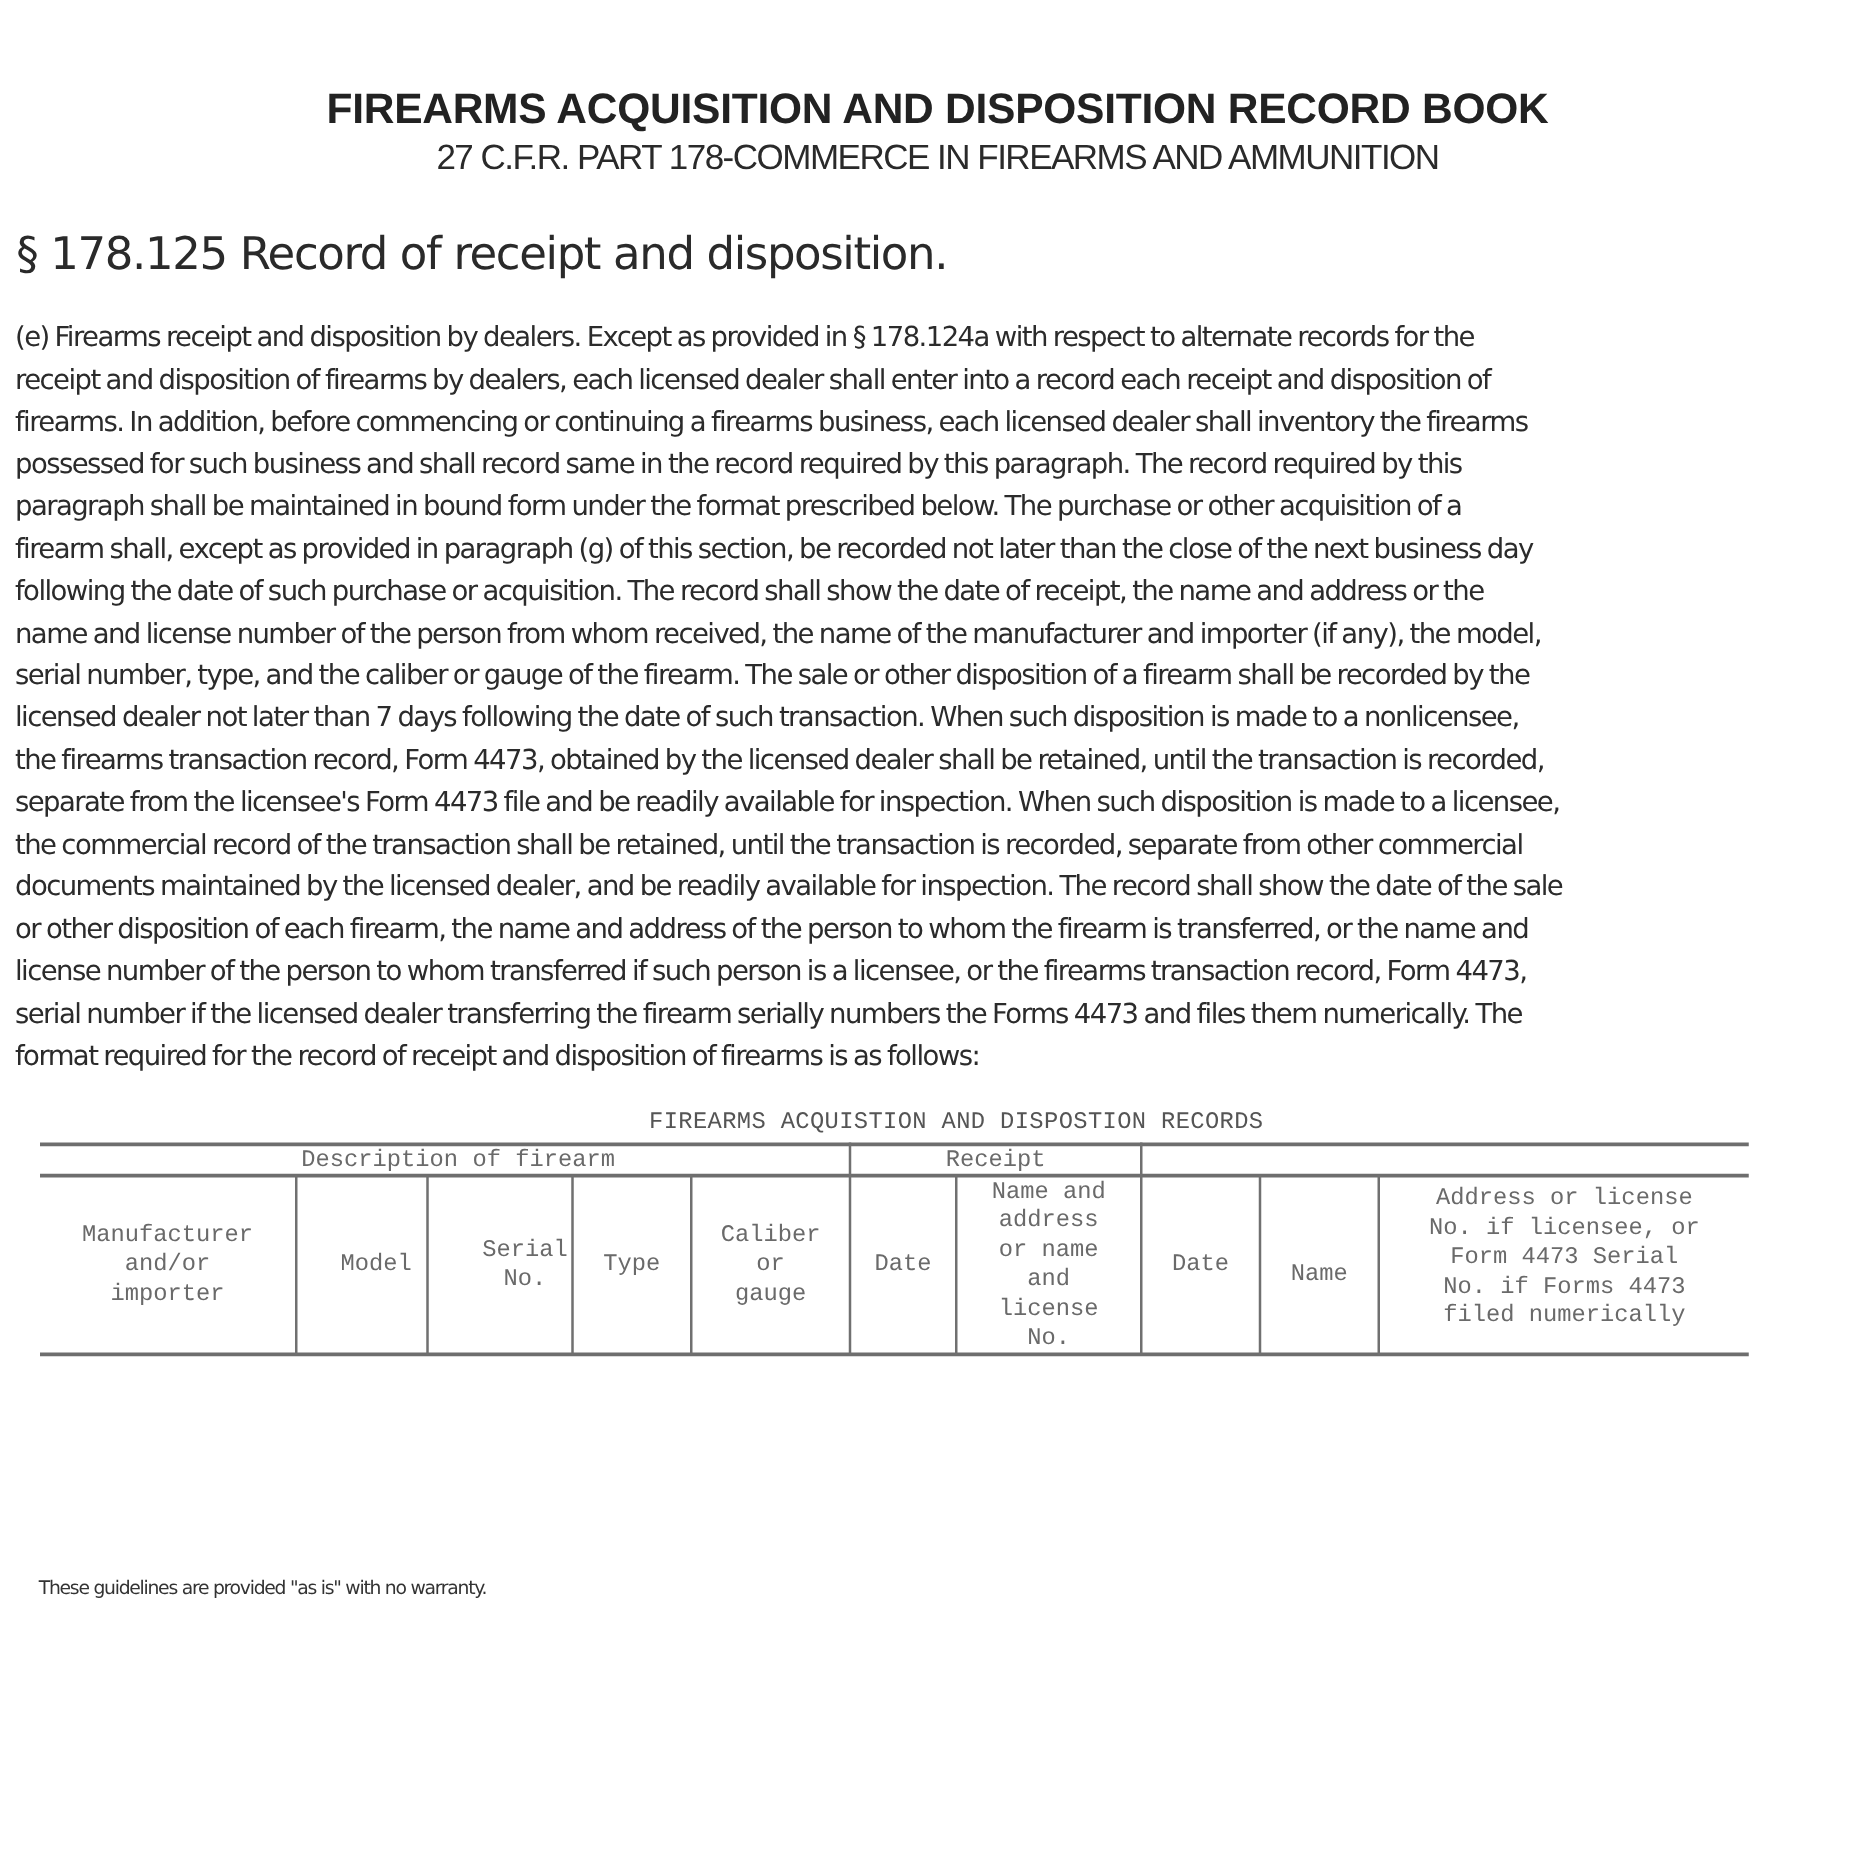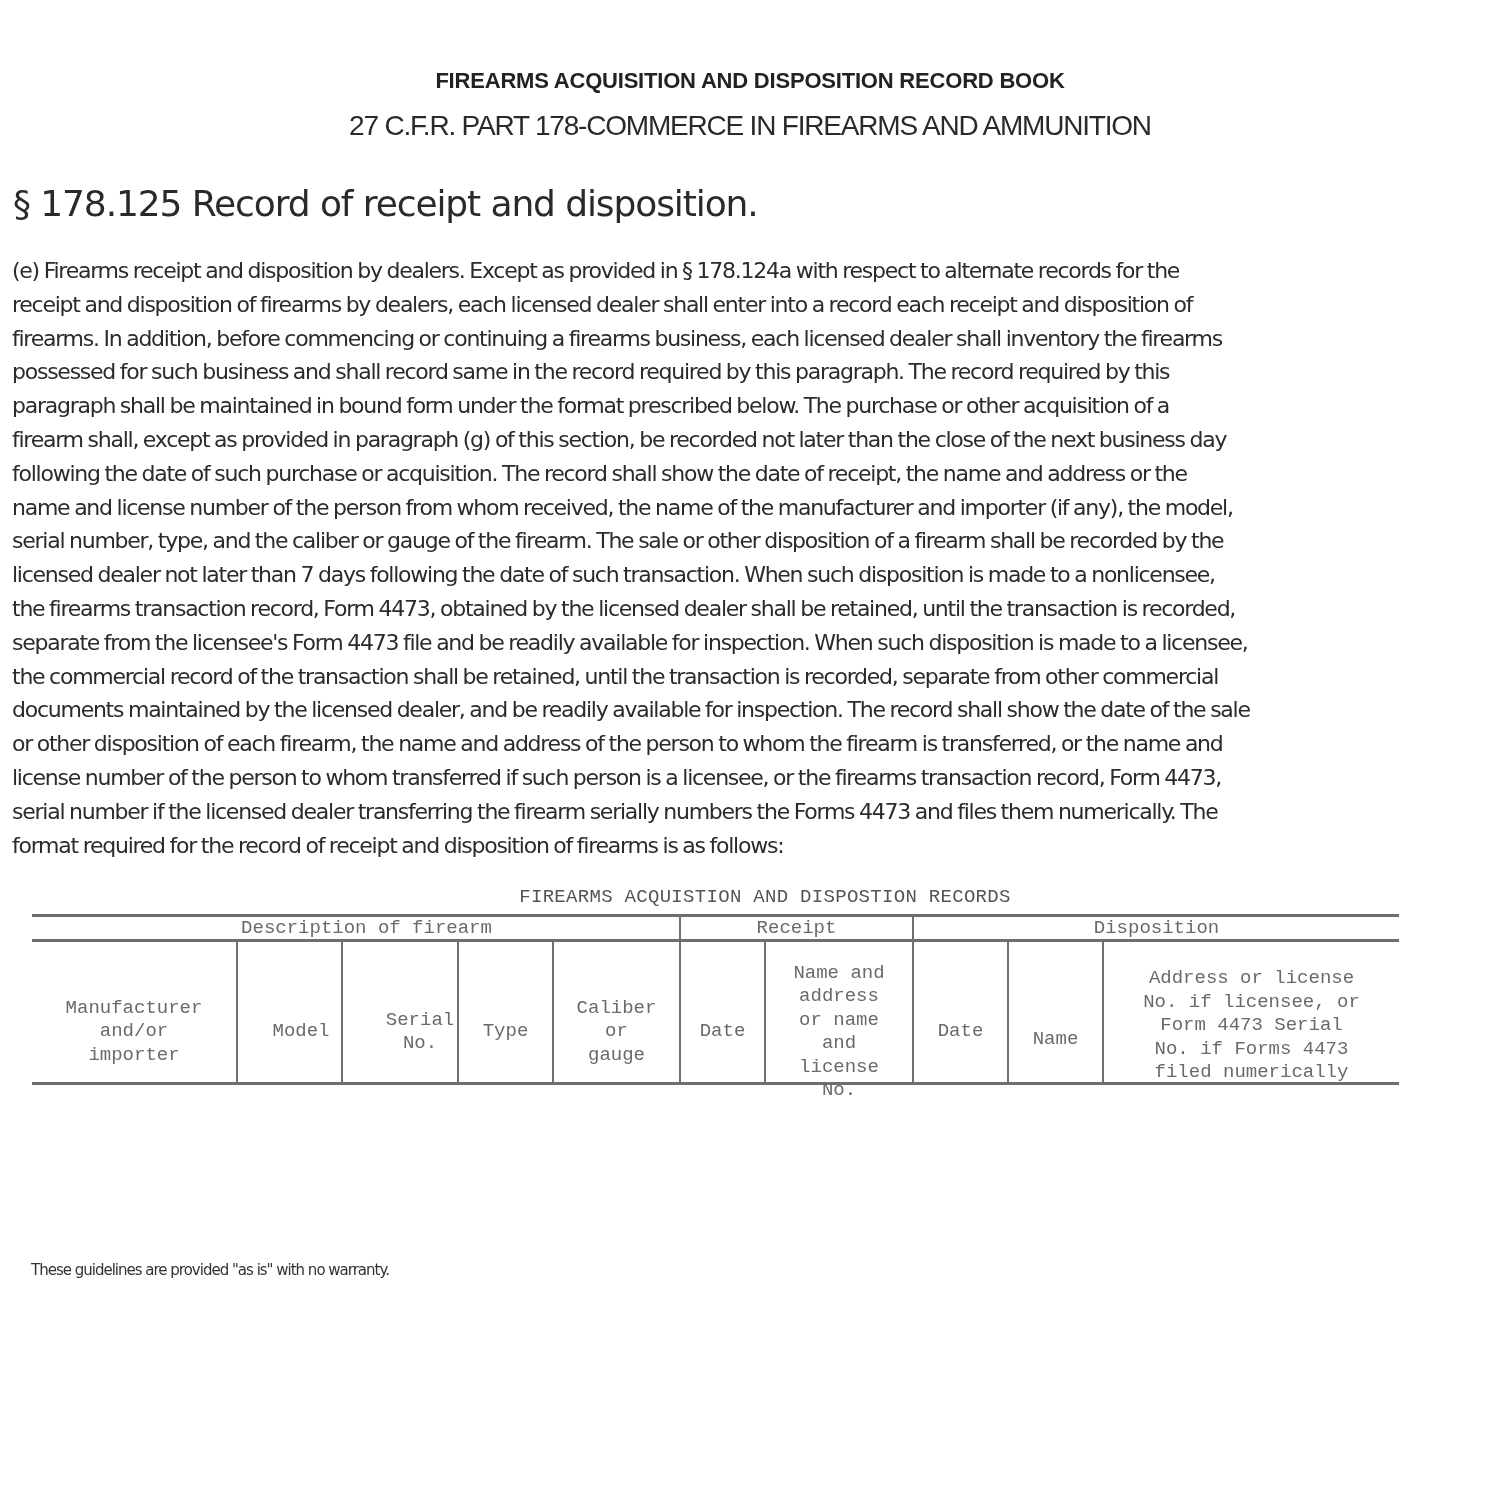--- a/index.html
+++ b/index.html
@@ -16,21 +16,21 @@
       font-family: "Liberation Sans", sans-serif;
     }
     .title {
       position: absolute;
       top: 68px;
       left: 0;
       width: 1500px;
       text-align: center;
       font-family: "Liberation Sans", sans-serif;
       font-weight: bold;
-      font-size: 22px;
+      font-size: 34px;
       letter-spacing: -0.2px;
       color: #222;
     }
     .subtitle {
       position: absolute;
       top: 110px;
       left: 0;
       width: 1500px;
       text-align: center;
       font-family: "Liberation Sans", sans-serif;
@@ -105,21 +105,20 @@
     }
     .group-label {
       top: 2px;
       height: 24px;
       line-height: 24px;
     }
     .cell-label {
       display: flex;
       align-items: center;
       justify-content: center;
-      margin-top: 20px;
     }
     .disclaimer {
       position: absolute;
       top: 1261px;
       left: 31px;
       font-family: "DejaVu Sans", sans-serif;
       font-size: 15px;
       letter-spacing: -1px;
       color: #333;
       white-space: nowrap;
@@ -170,21 +169,20 @@
     <div class="vline" style="left:204px; top:26px; height:144px;"></div>
     <div class="vline" style="left:309px; top:26px; height:144px;"></div>
     <div class="vline" style="left:425px; top:26px; height:144px;"></div>
     <div class="vline" style="left:520px; top:26px; height:144px;"></div>
     <div class="vline" style="left:732px; top:26px; height:144px;"></div>
     <div class="vline" style="left:975px; top:26px; height:144px;"></div>
     <div class="vline" style="left:1070px; top:26px; height:144px;"></div>
 
     <div class="group-label" style="left:11px; width:647px;">Description of firearm</div>
     <div class="group-label" style="left:649px; width:231px;">Receipt</div>
-    <div class="group-label" style="left:882px; width:485px;">Disposition</div>
 
     <div class="cell-label" style="left:0; top:28px; width:204px; height:140px;">Manufacturer
 and/or
 importer</div>
     <div class="cell-label" style="left:206px; top:28px; width:126px; height:140px;">Model</div>
     <div class="cell-label" style="left:311px; top:28px; width:114px; height:140px;padding-left:20px;">Serial
 No.</div>
     <div class="cell-label" style="left:427px; top:28px; width:93px; height:140px;">Type</div>
     <div class="cell-label" style="left:522px; top:28px; width:125px; height:140px;">Caliber
 or

